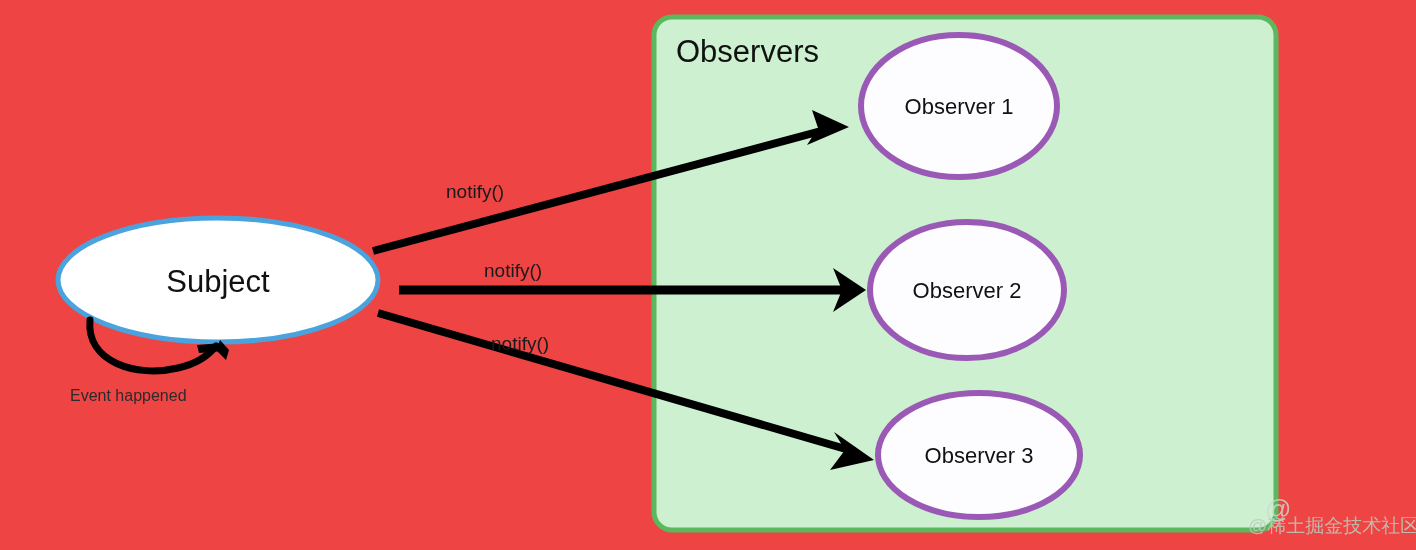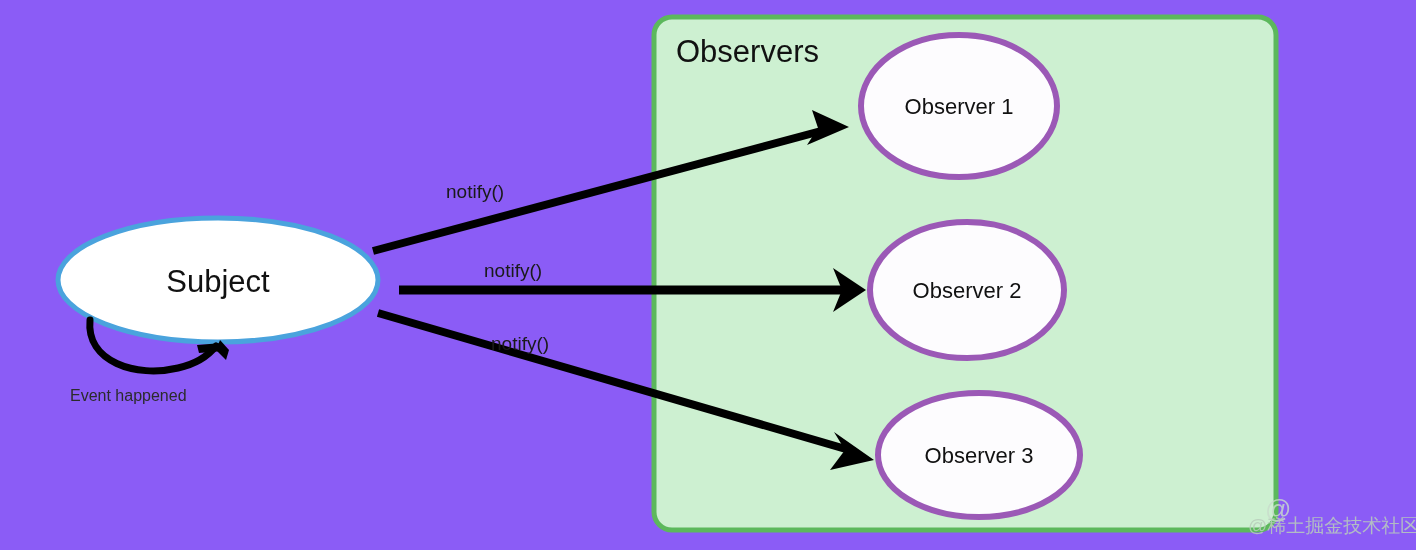--- a/index.html
+++ b/index.html
@@ -7,21 +7,21 @@
     padding: 0;
     background: #ffffff;
   }
   body {
     font-family: "Liberation Sans", sans-serif;
   }
   #canvas {
     position: relative;
     width: 1416px;
     height: 550px;
-    background: #8b5cf6;
+    background: #ef4444;
     overflow: hidden;
   }
   #diagram-svg {
     position: absolute;
     top: 0;
     left: 0;
     width: 1416px;
     height: 550px;
   }
   .node-label {

